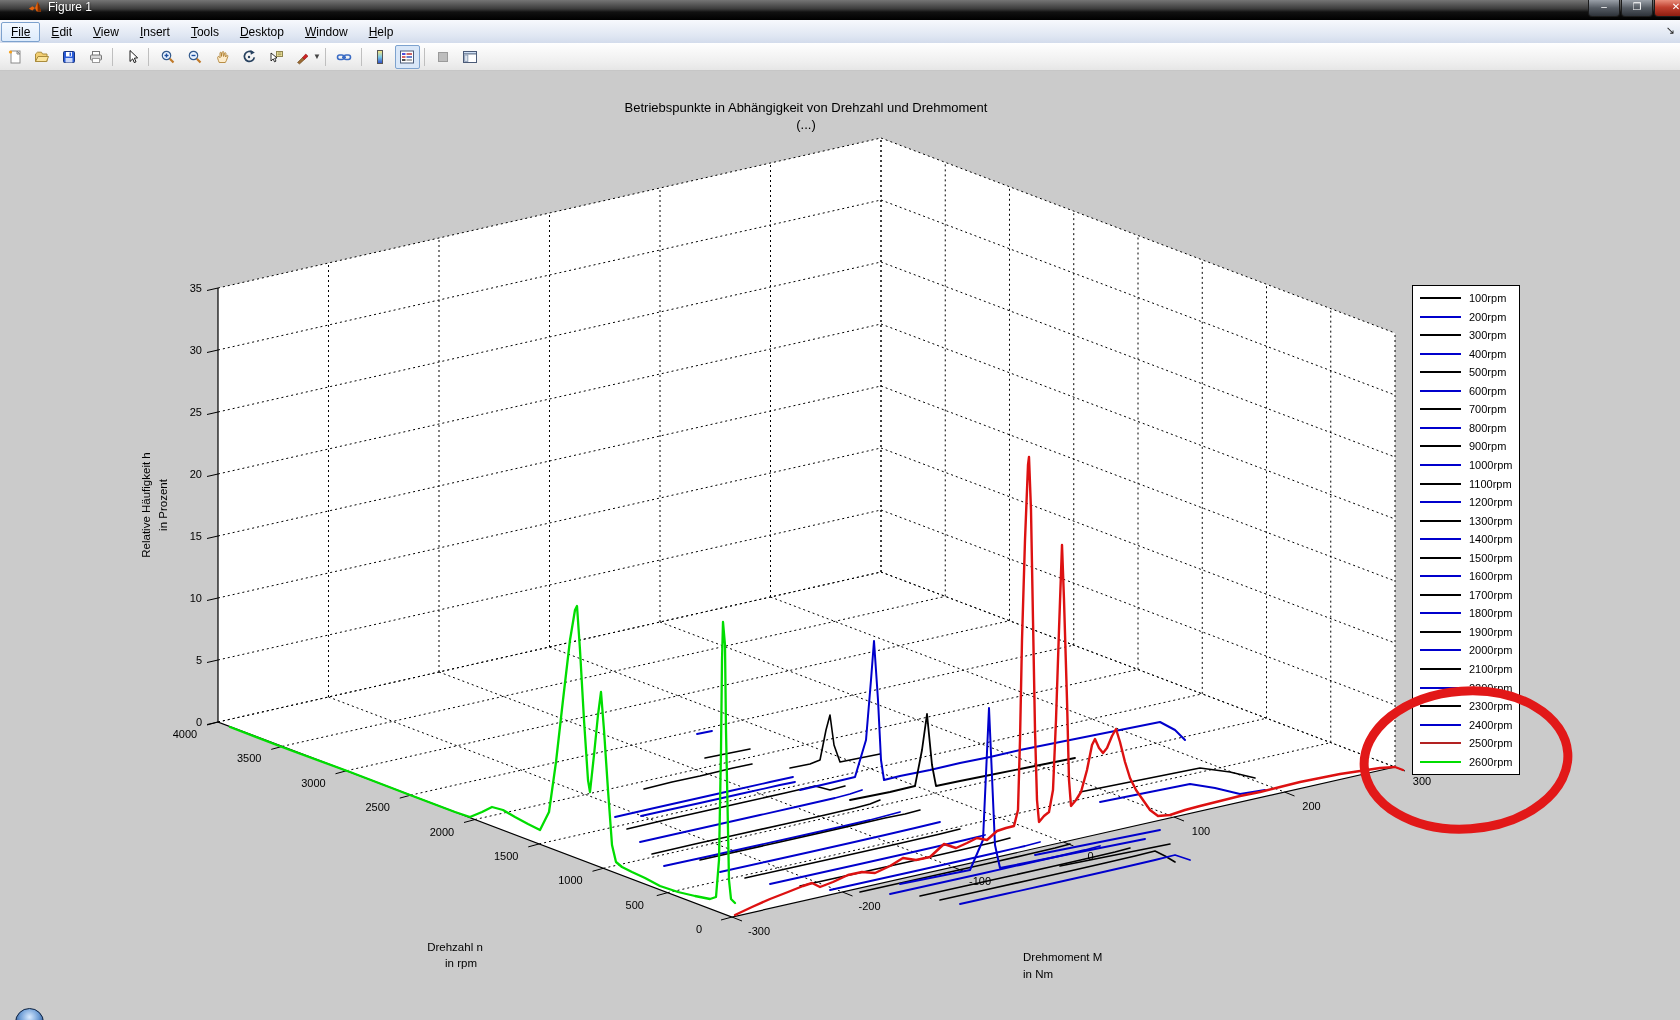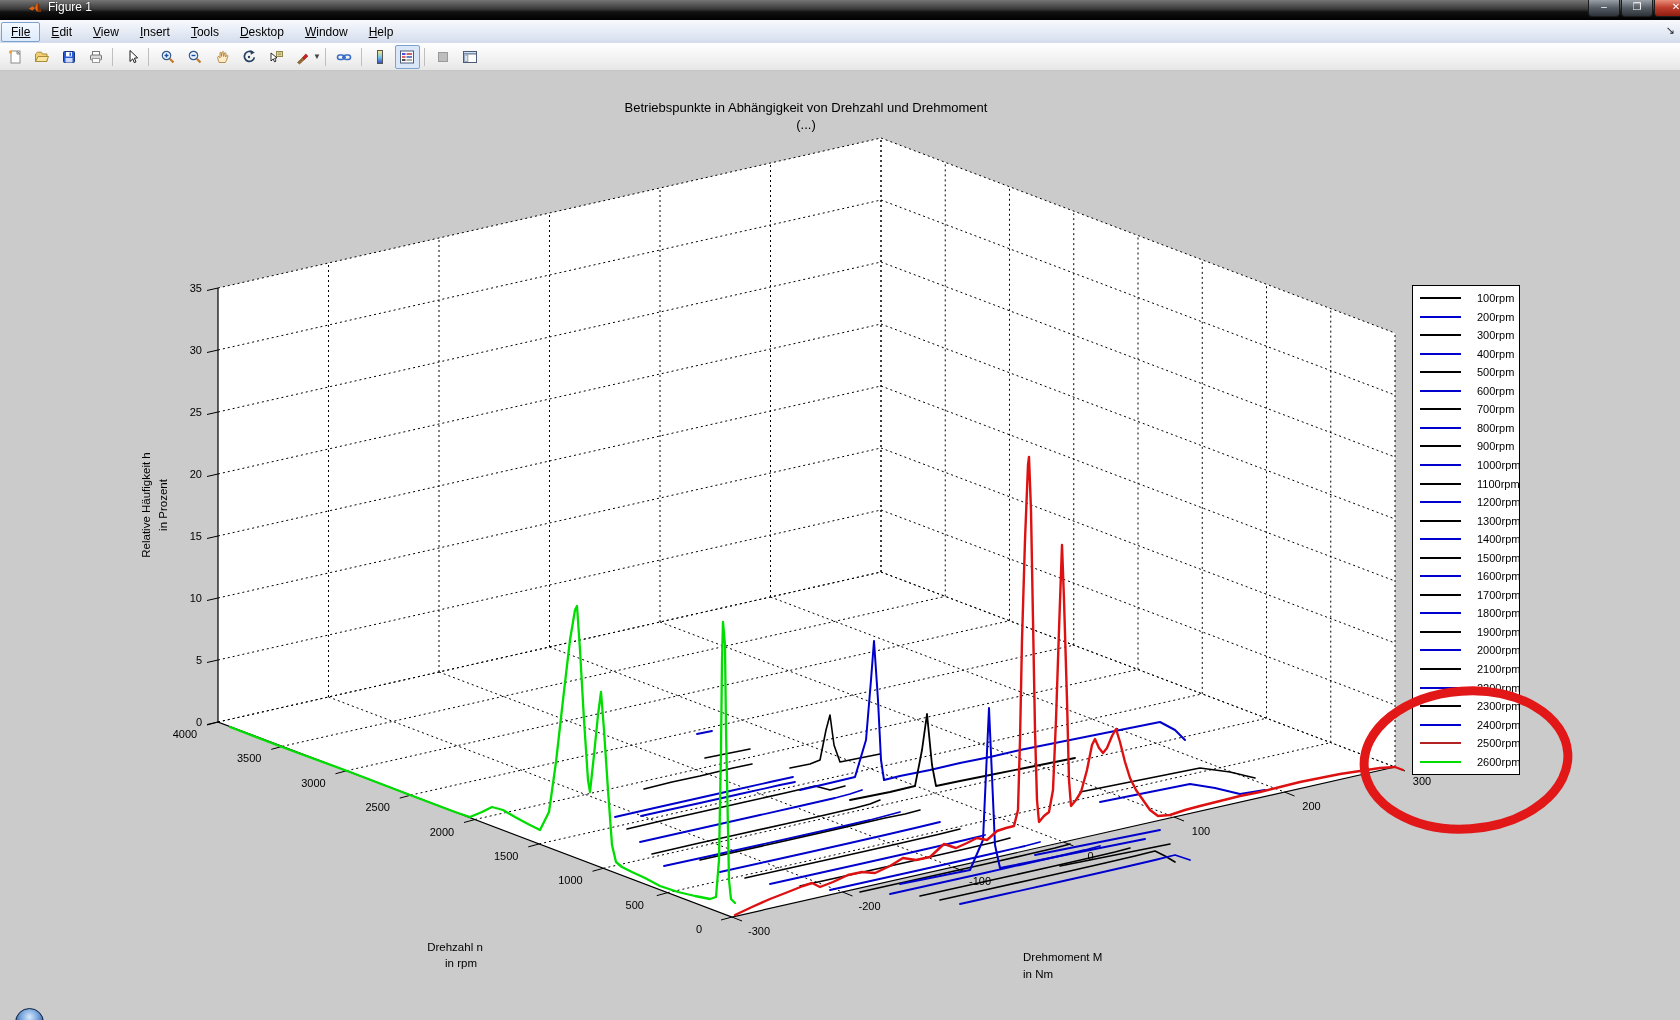--- a/index.html
+++ b/index.html
@@ -30,21 +30,21 @@
   .caret{font-size:8px;color:#444;margin-left:-2px;}
   
   #canvas{position:absolute;left:0;top:70px;width:1680px;height:950px;background:#cbcbcb;z-index:1;}
   #plot-svg{position:absolute;left:0;top:0;z-index:2;}
   
   .legend{position:absolute;left:1412px;top:285px;width:108px;height:490px;z-index:30;
     background:#fff;border:1px solid #000;box-sizing:border-box;
     display:flex;flex-direction:column;justify-content:space-evenly;padding:2px 0;}
   .lrow{display:flex;align-items:center;height:17px;}
   .lline{width:41px;height:0;border-top:2px solid #000;margin-left:7px;flex:none;}
-  .llab{font-size:11px;color:#000;margin-left:16px;white-space:nowrap;text-align:right;}
+  .llab{font-size:11px;color:#000;margin-left:8px;white-space:nowrap;text-align:right;}
   
   #anno-svg{position:absolute;left:0;top:0;z-index:40;pointer-events:none;}
   
   .orb{position:absolute;left:15px;top:1008px;width:27px;height:27px;border-radius:50%;z-index:60;
     background:radial-gradient(circle at 50% 30%,#d8eaff,#6f9ed6 40%,#1c3f77 75%,#0a2040);
     border:1px solid #0a2040;}
 </style>
 </head>
 <body>
 

